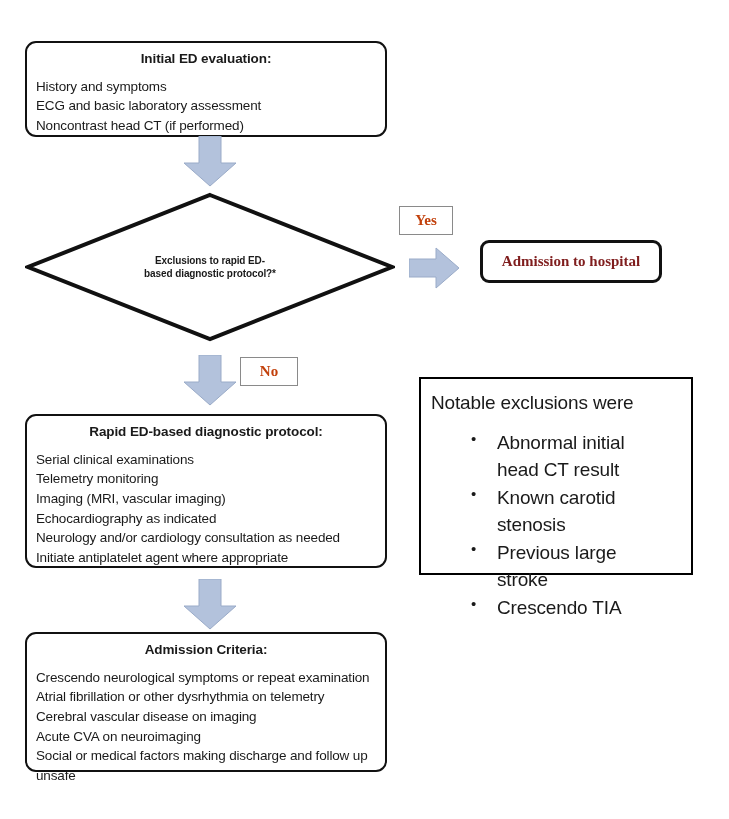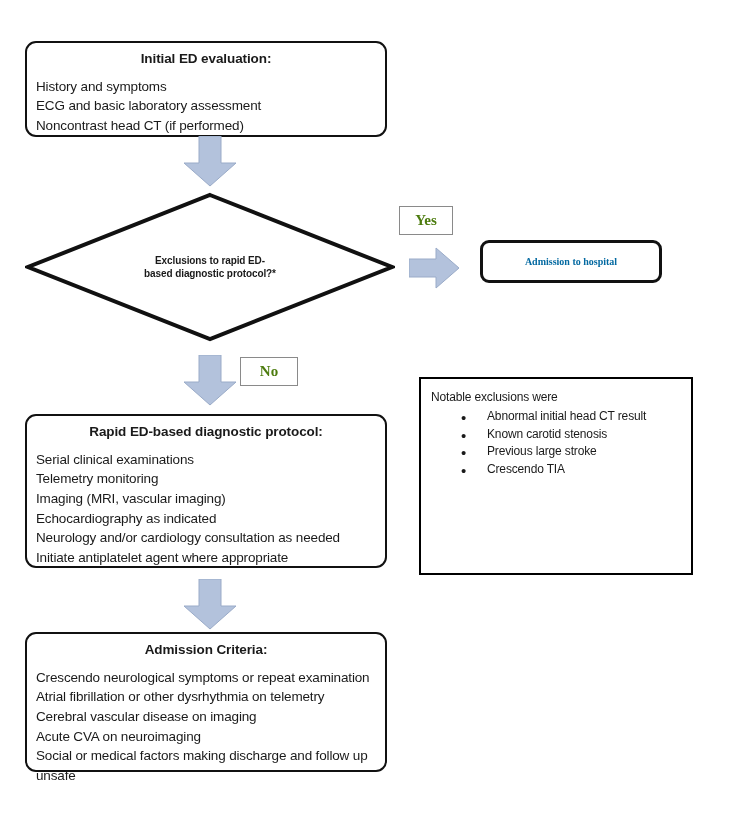--- a/index.html
+++ b/index.html
@@ -80,40 +80,40 @@
     position: absolute;
     box-sizing: border-box;
     background: #ffffff;
     border: 1px solid #8a8a8a;
     display: flex;
     align-items: center;
     justify-content: center;
     font-family: "Liberation Serif", serif;
     font-weight: bold;
     font-size: 15px;
-    color: #4d7c0f;
+    color: #c2410c;
   }
   #label-yes { left: 399px; top: 206px; width: 54px; height: 29px; }
   #label-no  { left: 240px; top: 357px; width: 58px; height: 29px; }
 
   
   #box-admission {
     left: 480px; top: 240px;
     width: 182px; height: 43px;
     border-width: 3px;
     border-radius: 9px;
     display: flex;
     align-items: center;
     justify-content: center;
   }
   #box-admission .serif-label {
     font-family: "Liberation Serif", serif;
     font-weight: bold;
-    font-size: 10px;
-    color: #0369a1;
+    font-size: 15px;
+    color: #7f1d1d;
   }
 
   
   #box-protocol {
     left: 25px; top: 414px;
     width: 362px; height: 154px;
   }
 
   
   #box-criteria {
@@ -124,30 +124,30 @@
   
   #box-exclusions {
     position: absolute;
     box-sizing: border-box;
     left: 419px; top: 377px;
     width: 274px; height: 198px;
     background: #ffffff;
     border: 2.5px solid #000000;
     border-radius: 0;
     padding: 10px 8px 0 10px;
-    font-size: 12px;
+    font-size: 19px;
     line-height: 1.45;
   }
   #box-exclusions .excl-head {
     margin-bottom: 1px;
     letter-spacing: -0.15px;
   }
   .excl-list {
     list-style: none;
-    margin: 2px;
+    margin: 12px;
     padding: 0 0 0 28px;
   }
   .excl-list li {
     position: relative;
     padding-left: 26px;
     margin: 0 0 0 0;
     line-height: 1.45;
     letter-spacing: -0.15px;
   }
   .excl-list li::before {

